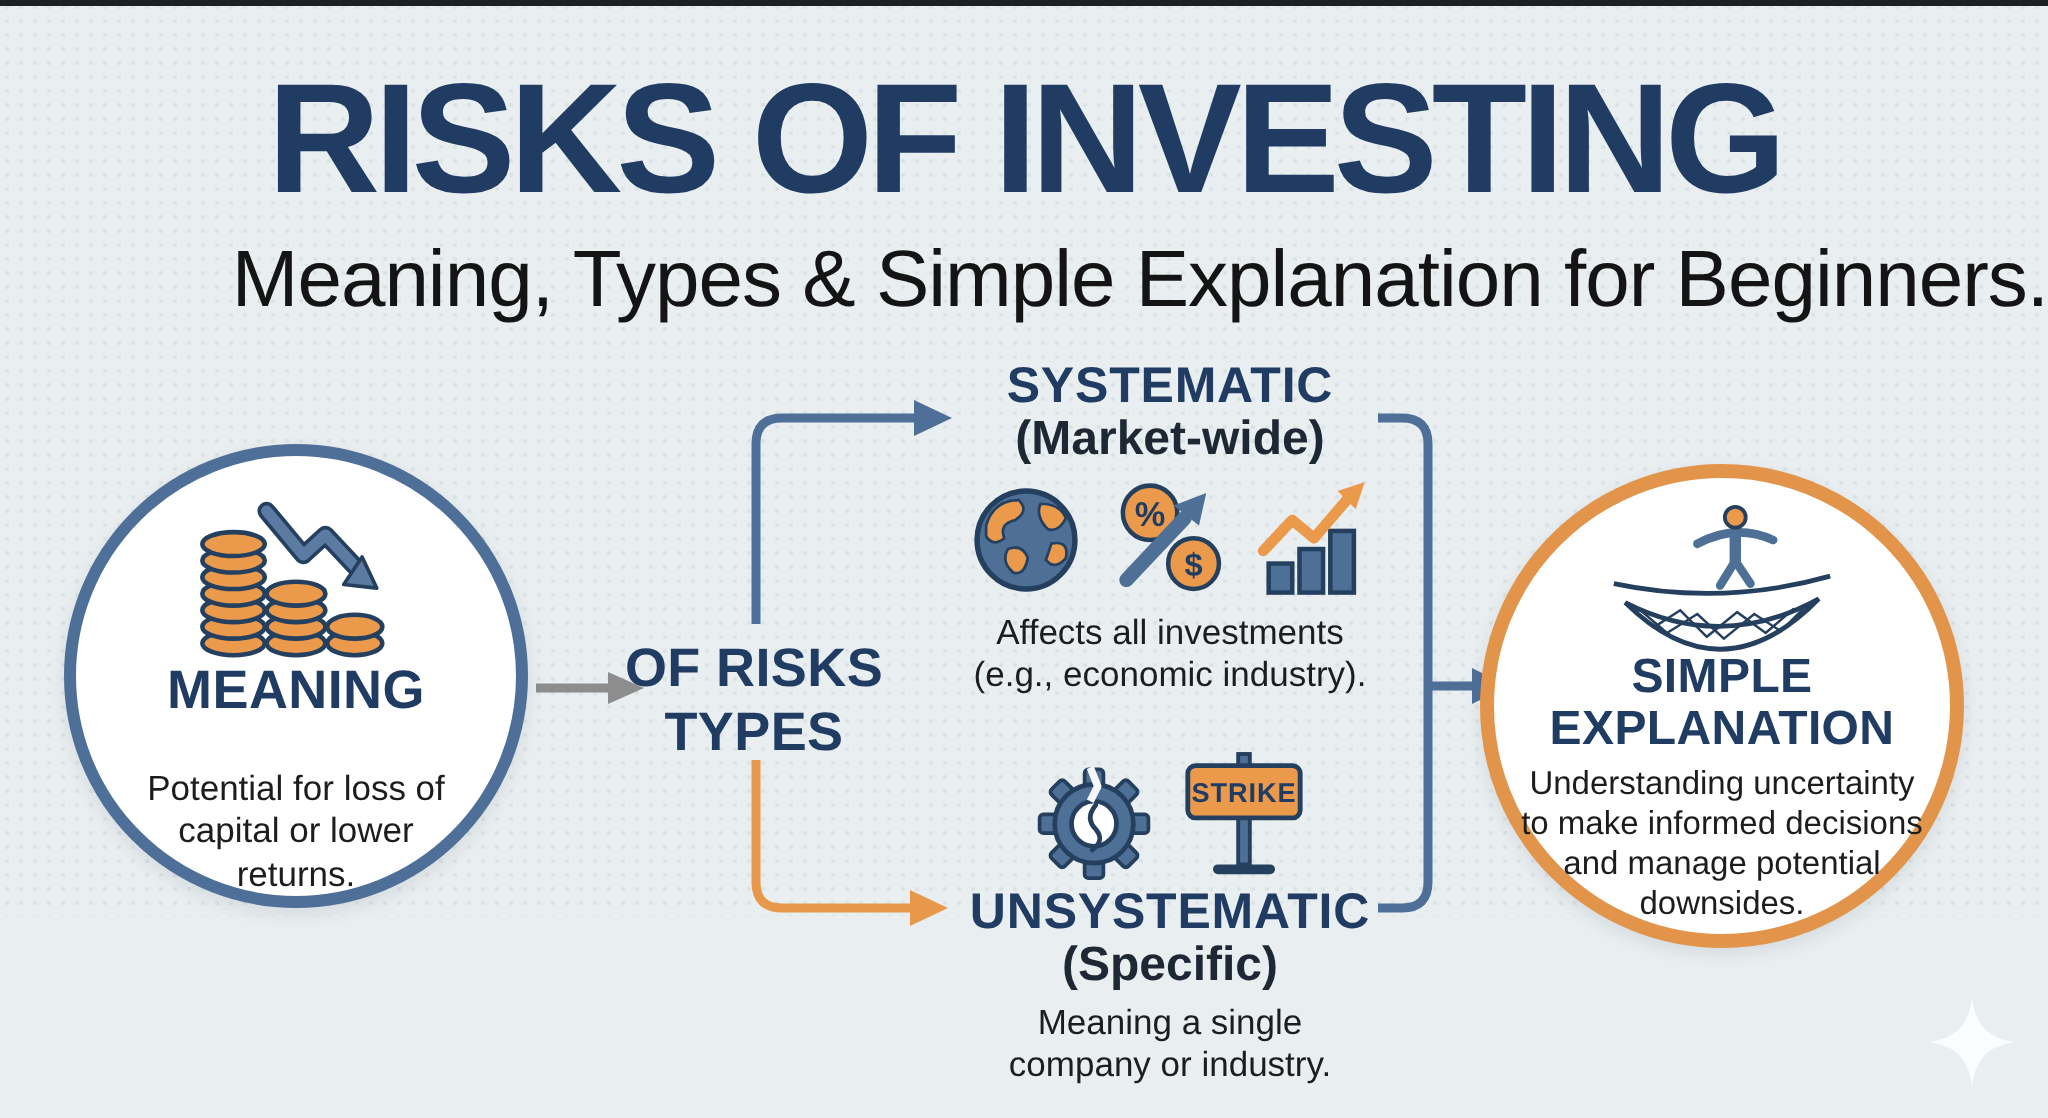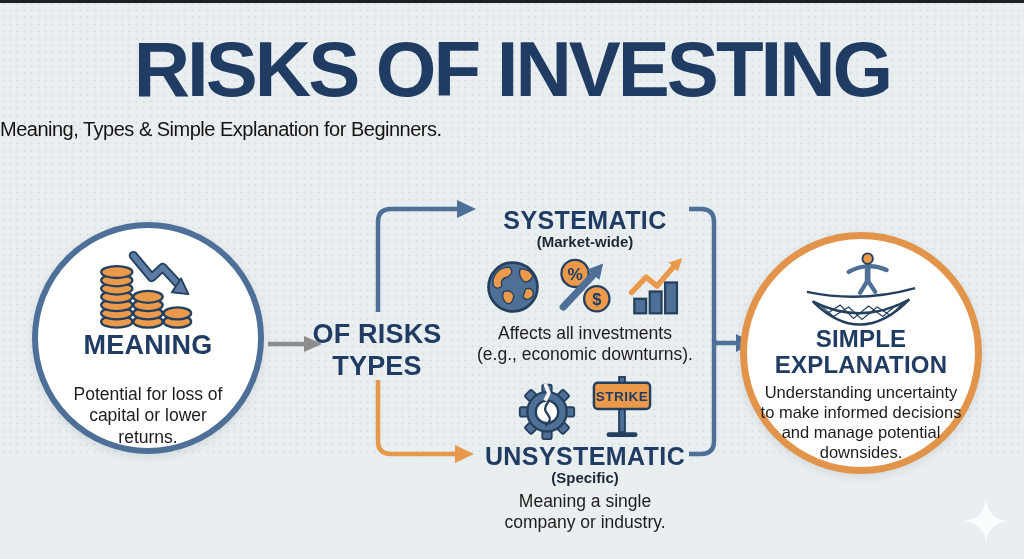--- a/index.html
+++ b/index.html
@@ -15,21 +15,21 @@
     background-size:7px 7px;
   }
   .top-bar{position:absolute;top:0;left:0;width:1024px;height:3px;background:#1b2022;}
   .title{
     position:absolute;top:30px;left:0;width:1024px;margin:0;
     text-align:center;font-size:78px;line-height:1;font-weight:800;
     letter-spacing:-3px;color:#213c63;
   }
   .subtitle{
     position:absolute;top:118px;left:0;width:1024px;
-    text-align:left;font-size:20px;font-weight:400;color:#141414;
+    text-align:right;font-size:40px;font-weight:400;color:#141414;
     letter-spacing:-0.5px;
   }
   .connectors{position:absolute;top:0;left:0;pointer-events:none;}
   .circle{
     position:absolute;background:#ffffff;border-radius:50%;
     box-shadow:0 3px 8px rgba(40,60,80,.10);
     display:flex;flex-direction:column;align-items:center;text-align:center;
     box-sizing:border-box;
   }
   .meaning-circle{left:32px;top:222px;width:232px;height:232px;border:6px solid #4e6f97;padding-top:22px;}
@@ -37,24 +37,24 @@
   .circle-heading{font-size:27px;font-weight:800;color:#213c63;letter-spacing:0.2px;line-height:1.08;}
   .circle-body{font-size:17.5px;color:#1d1d1d;line-height:1.22;margin-top:24px;}
   .meaning-circle .circle-body{width:178px;}
   .simple-circle .circle-heading{font-size:24px;}
   .simple-circle .circle-body{width:206px;font-size:16.5px;margin-top:4px;}
   .types-label{
     position:absolute;left:287px;top:318px;width:180px;text-align:center;
     font-size:27px;font-weight:800;color:#213c63;line-height:1.2;letter-spacing:0.2px;
   }
   .branch{position:absolute;left:462px;width:246px;display:flex;flex-direction:column;align-items:center;text-align:center;}
-  .branch-systematic{top:180px;margin-top:27px;}
+  .branch-systematic{top:180px;}
   .branch-unsystematic{top:369px;}
   .branch-heading{font-size:25px;font-weight:800;color:#213c63;letter-spacing:0.4px;line-height:1.05;}
-  .branch-sub{font-size:15px;font-weight:700;color:#1e2835;line-height:1.15;}
+  .branch-sub{font-size:24px;font-weight:700;color:#1e2835;line-height:1.15;}
   .branch-body{font-size:17.5px;color:#1d1d1d;line-height:1.2;margin-top:4px;}
   .icon-row{display:flex;align-items:flex-end;justify-content:center;gap:14px;margin-top:7px;margin-bottom:3px;}
   .sparkle{position:absolute;left:962px;top:497px;}
 </style>
 </head>
 <body>
 
 <div class="canvas">
   <div class="top-bar"></div>
 
@@ -143,21 +143,21 @@
           <rect x="7" y="45" width="13" height="16"></rect>
           <rect x="24" y="37" width="13" height="24"></rect>
           <rect x="41" y="27" width="13" height="34"></rect>
         </g>
         <path d="M4,38 L20,21 L32,31 L50,10" fill="none" stroke="#eb9a4c" stroke-width="6" stroke-linejoin="round" stroke-linecap="round"></path>
         <polygon points="60,0 55,15 45,5" fill="#eb9a4c"></polygon>
       </svg>
     </div>
     <div class="branch-body">
       <div>Affects all investments</div>
-      <div>(e.g., economic downturns).</div>
+      <div>(e.g., economic industry).</div>
     </div>
   </div>
 
   <div class="branch branch-unsystematic">
     <div class="icon-row">
       <svg width="60" height="60" viewBox="0 0 64 64">
         <g fill="#4e7096" stroke="#24405e" stroke-width="2">
           <rect x="27" y="5" width="10" height="12" rx="2"></rect>
           <rect x="27" y="5" width="10" height="12" rx="2" transform="rotate(45 32 34)"></rect>
           <rect x="27" y="5" width="10" height="12" rx="2" transform="rotate(90 32 34)"></rect>

